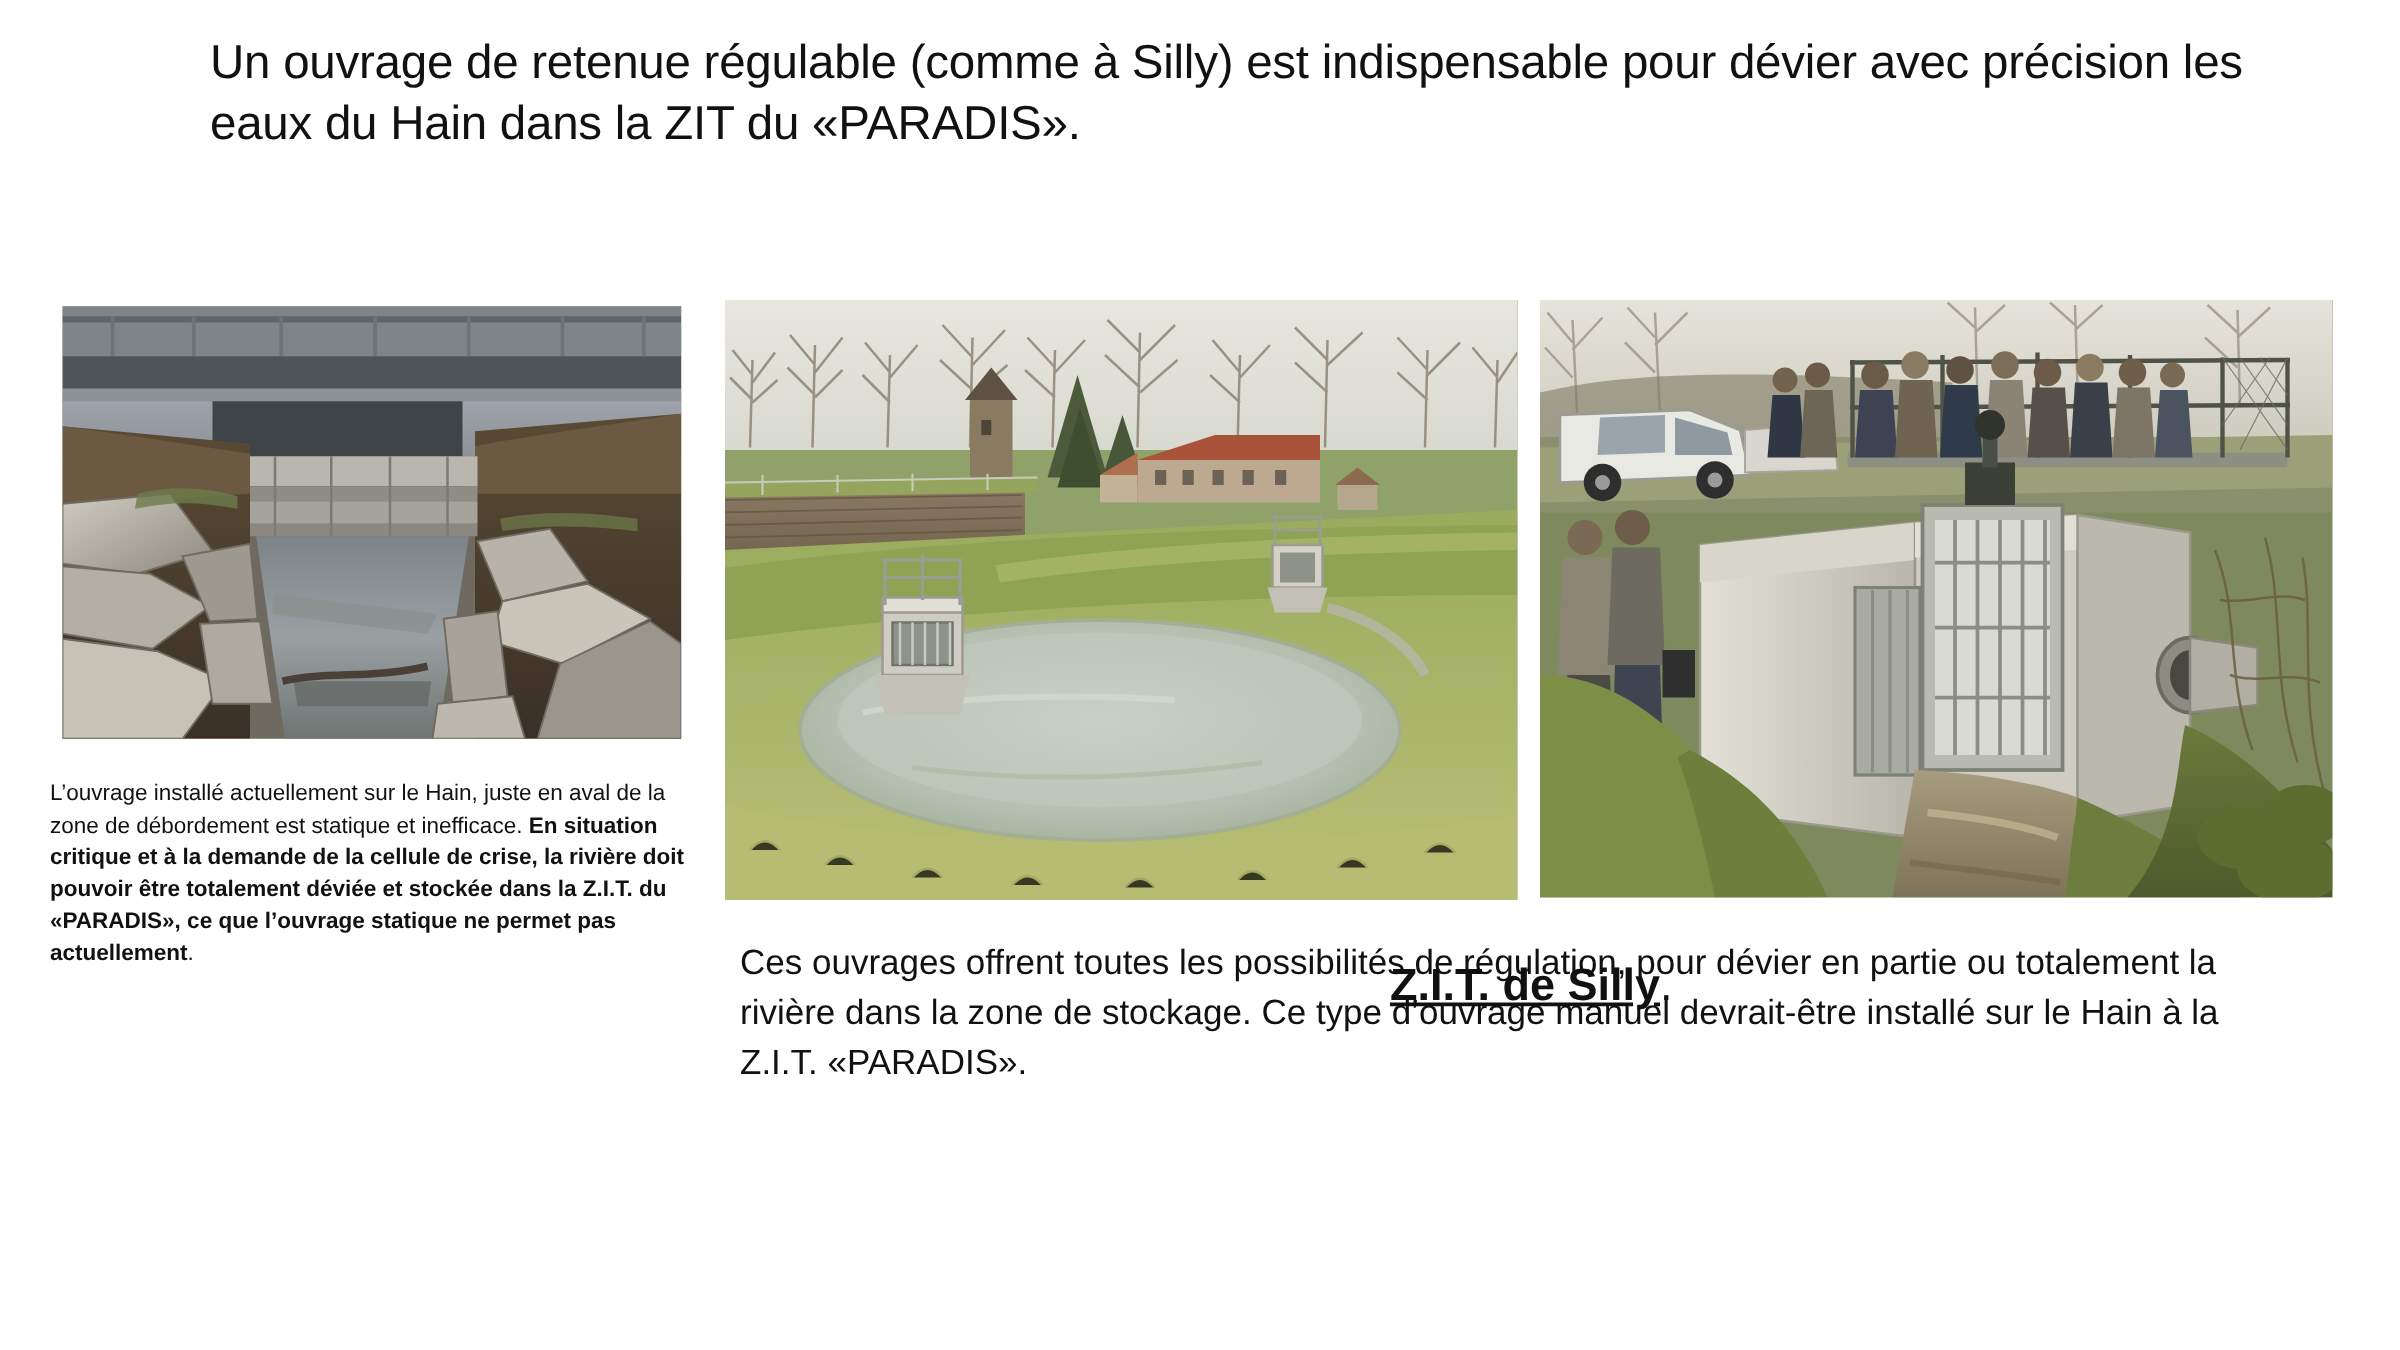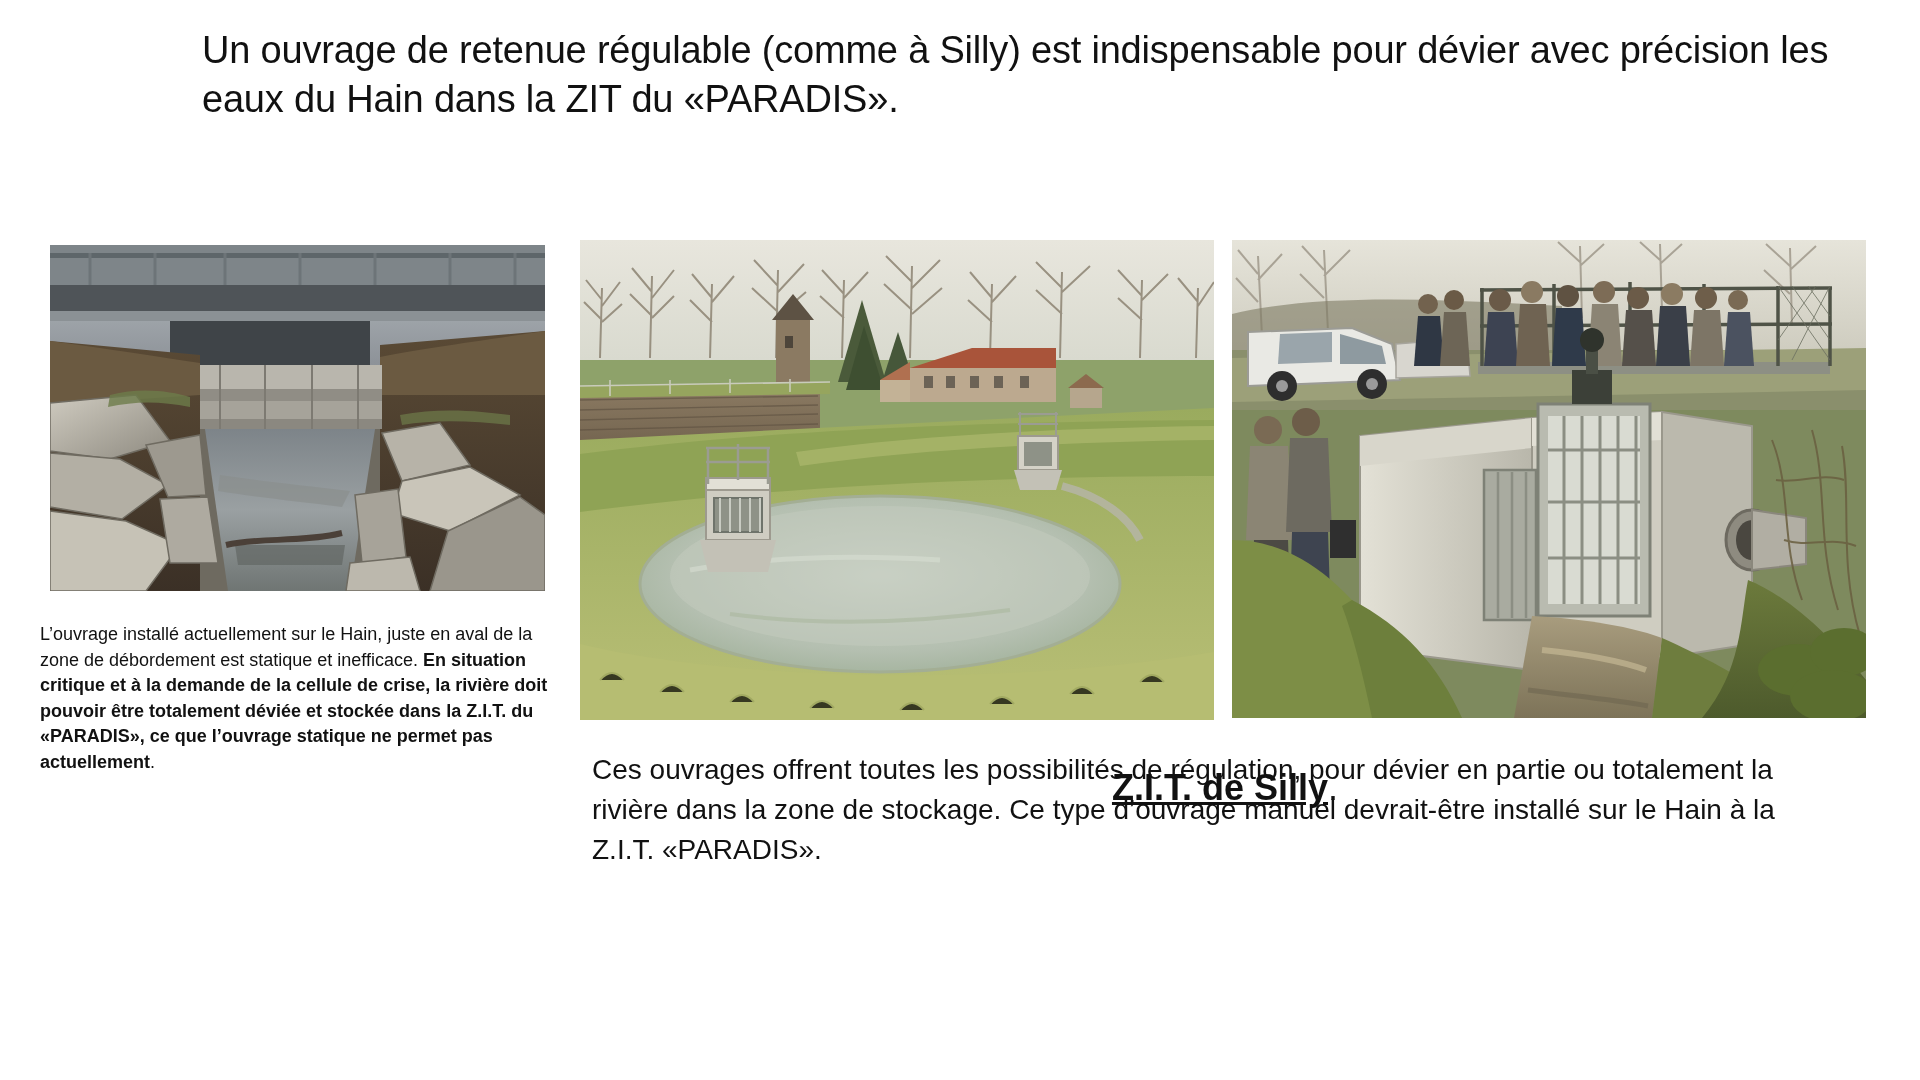--- a/index.html
+++ b/index.html
@@ -20,21 +20,20 @@
   .slide-title {
     position: absolute;
     left: 168px;
     top: 26px;
     width: 1660px;
     font-size: 38px;
     line-height: 1.28;
     font-weight: 400;
     color: #111111;
     letter-spacing: -0.2px;
-    margin-left: 34px;
   }
 
   
   .left-photo {
     position: absolute;
     left: 50px;
     top: 245px;
     width: 495px;
     height: 346px;
     overflow: hidden;

